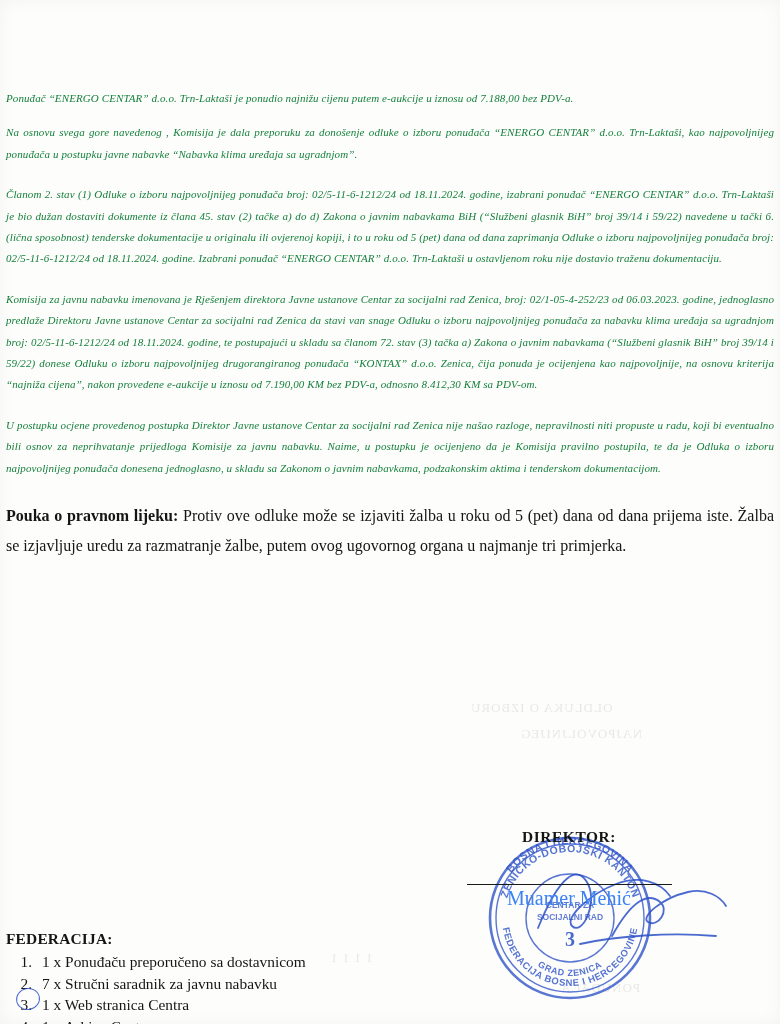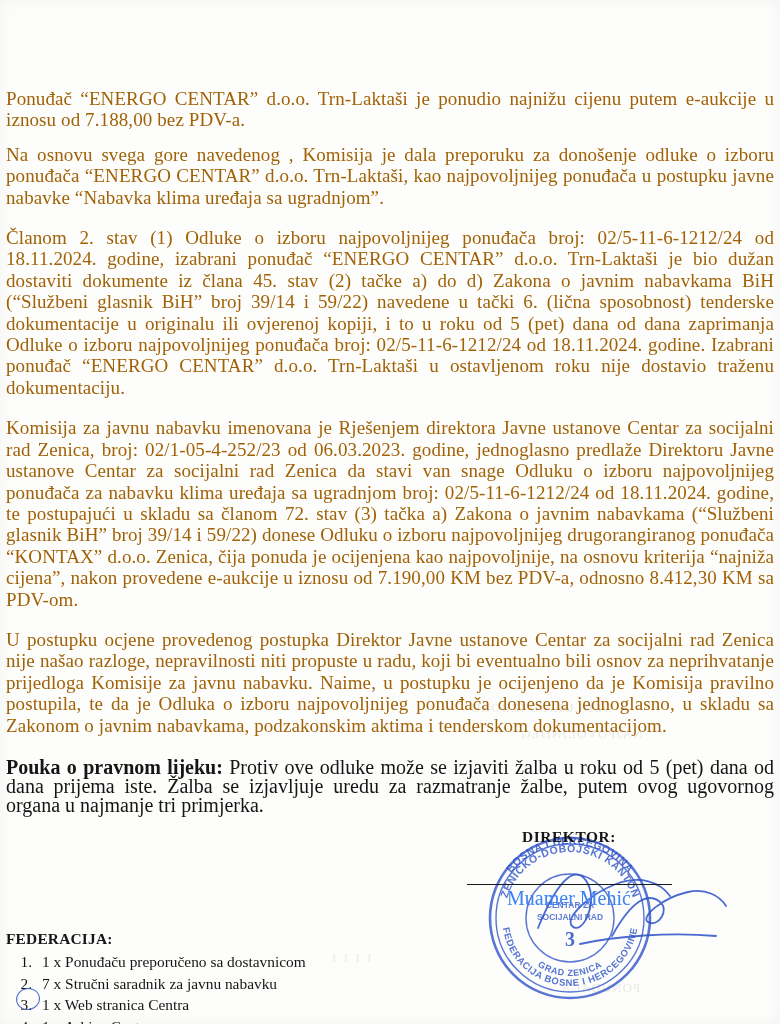--- a/index.html
+++ b/index.html
@@ -23,34 +23,35 @@
     background: #fdfdfb;
   }
   .content {
     position: absolute;
     left: 6px;
     top: 88px;
     width: 768px;
   }
   p.para {
     margin: 0 0 0 0;
-    font-size: 19px;
+    font-size: 11px;
     line-height: 21.4px;
     text-align: justify;
     text-justify: inter-word;
-    color: #a16207;
+    color: #15803d;
     letter-spacing: 0.1px;
+    font-style: italic;
   }
   .gap-sm { height: 13px; }
   .gap-md { height: 19px; }
   .gap-lg { height: 22px; }
 
   .pouka {
-    font-size: 20px;
-    line-height: 19px;
+    font-size: 16px;
+    line-height: 30px;
     text-align: justify;
     margin: 0;
   }
   .pouka b { font-weight: bold; }
 
   
   .sign-block {
     position: absolute;
     right: 86px;
     top: 828px;

